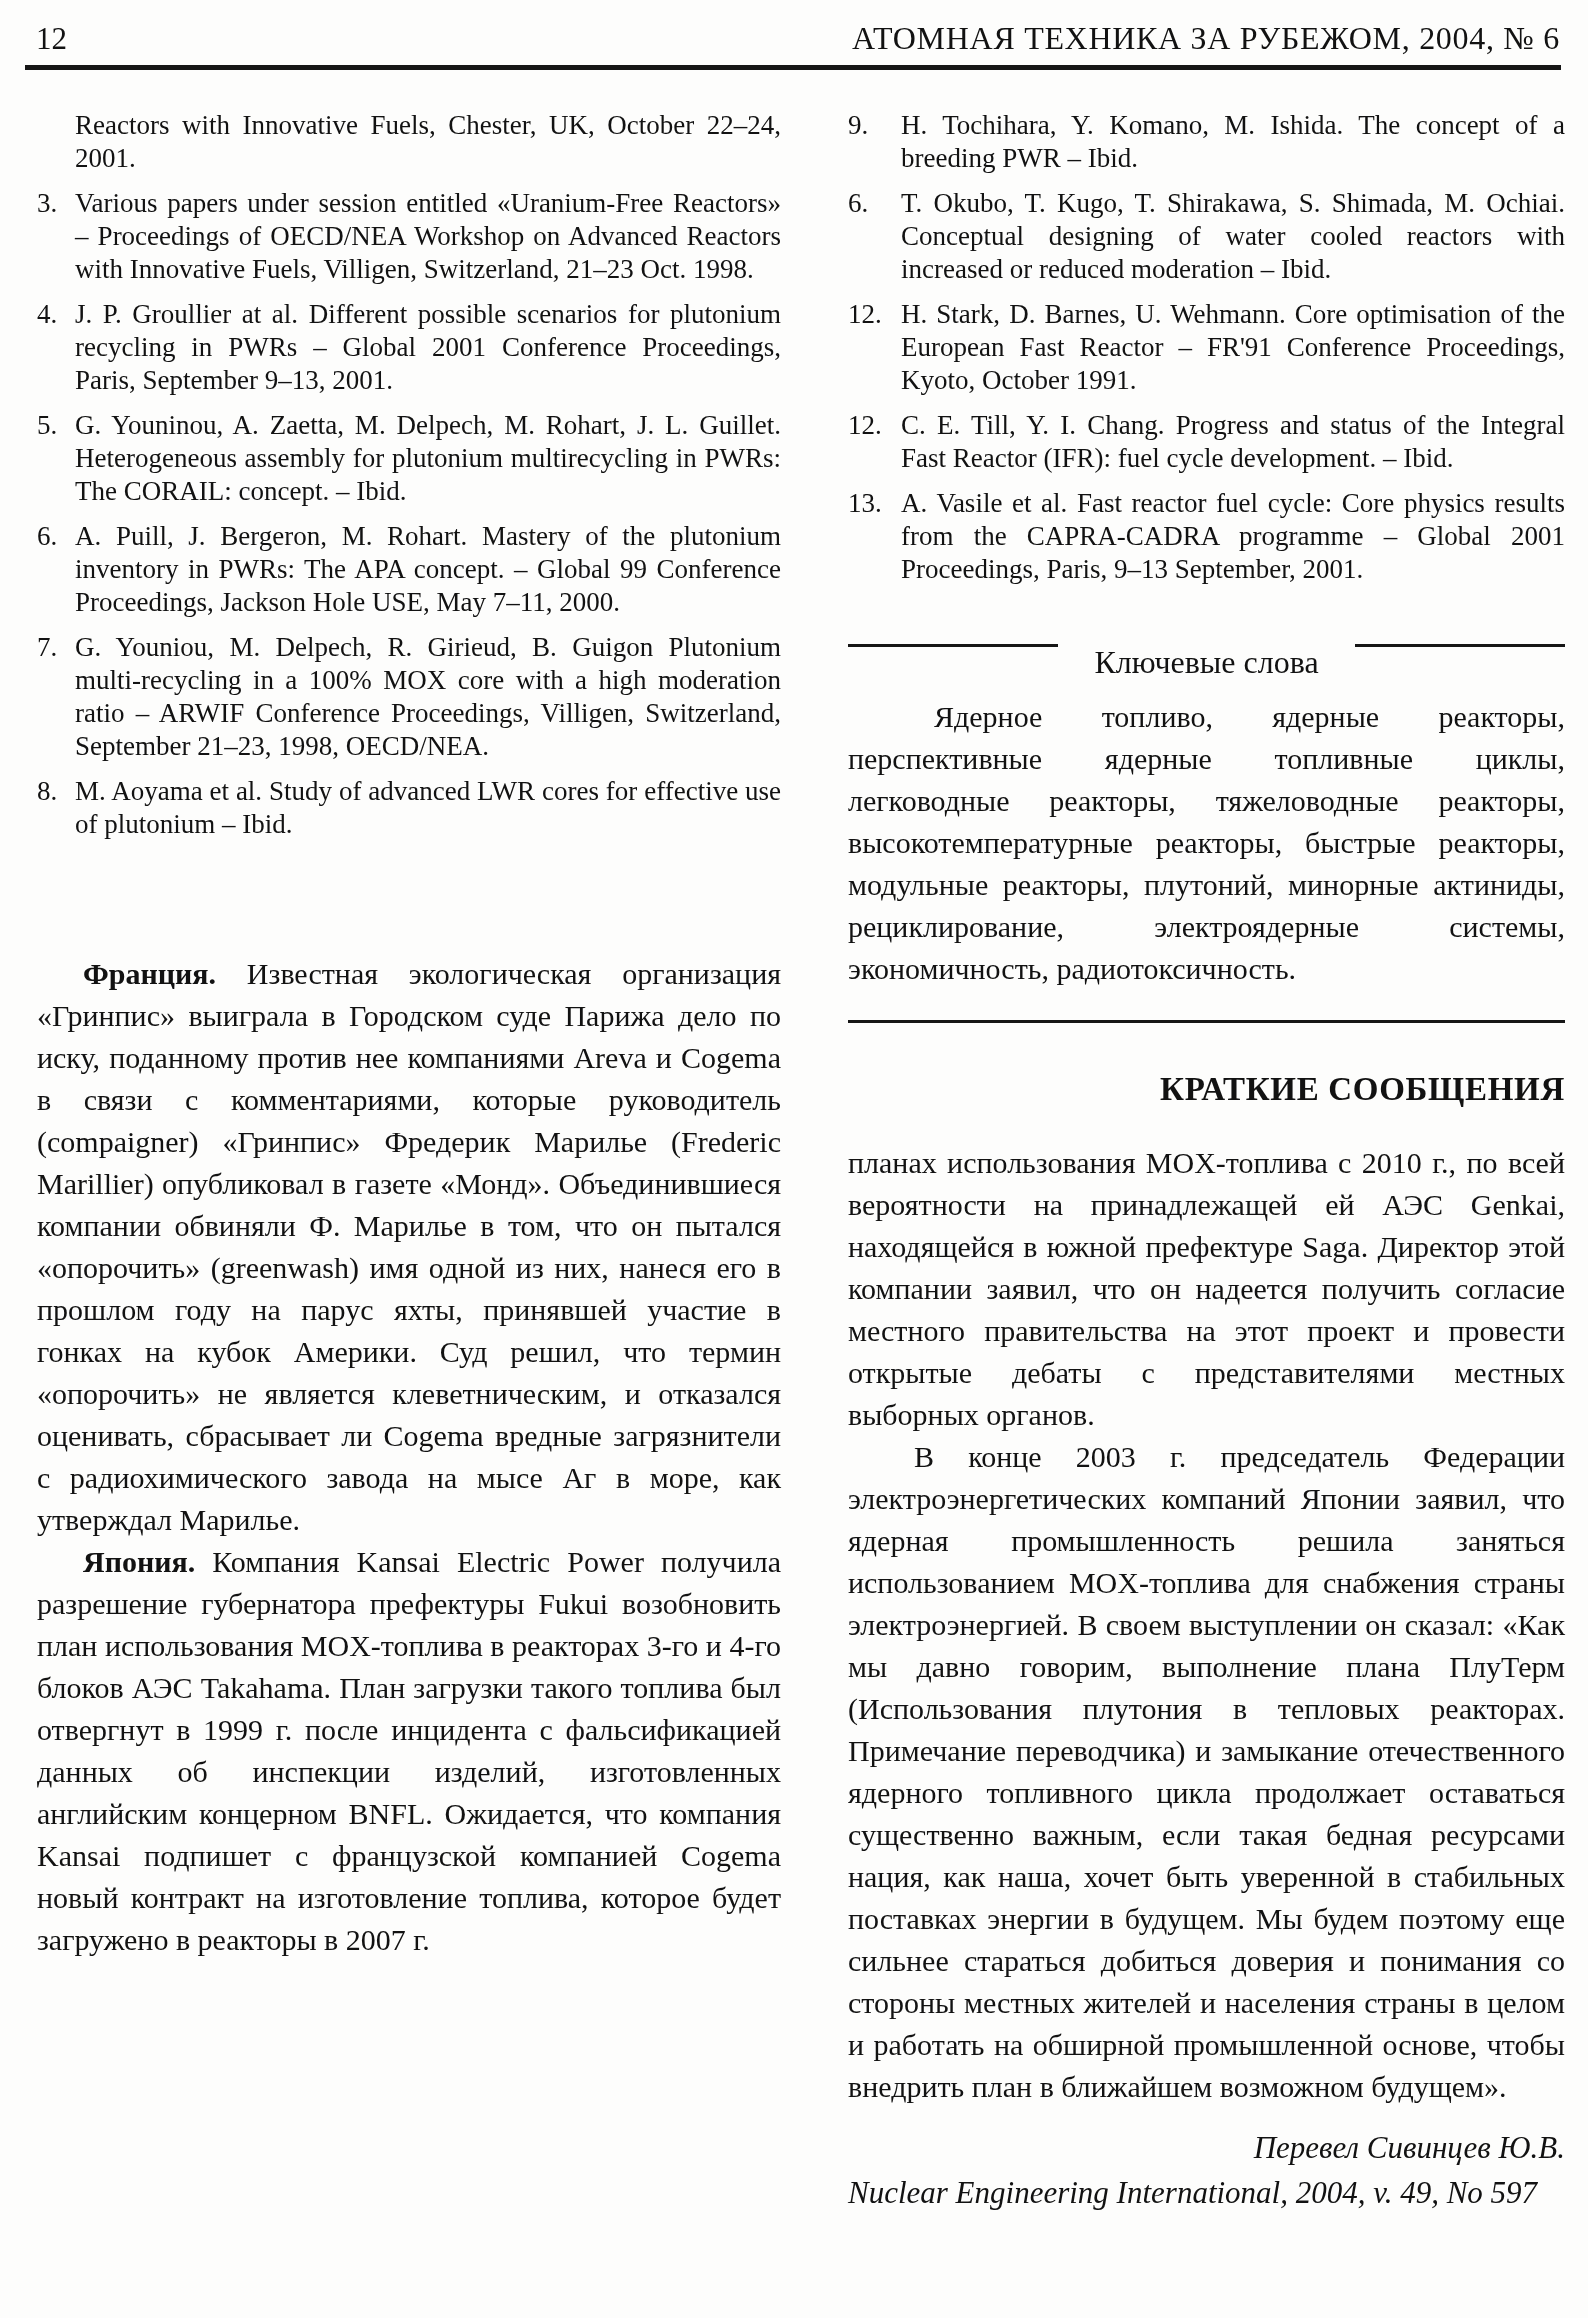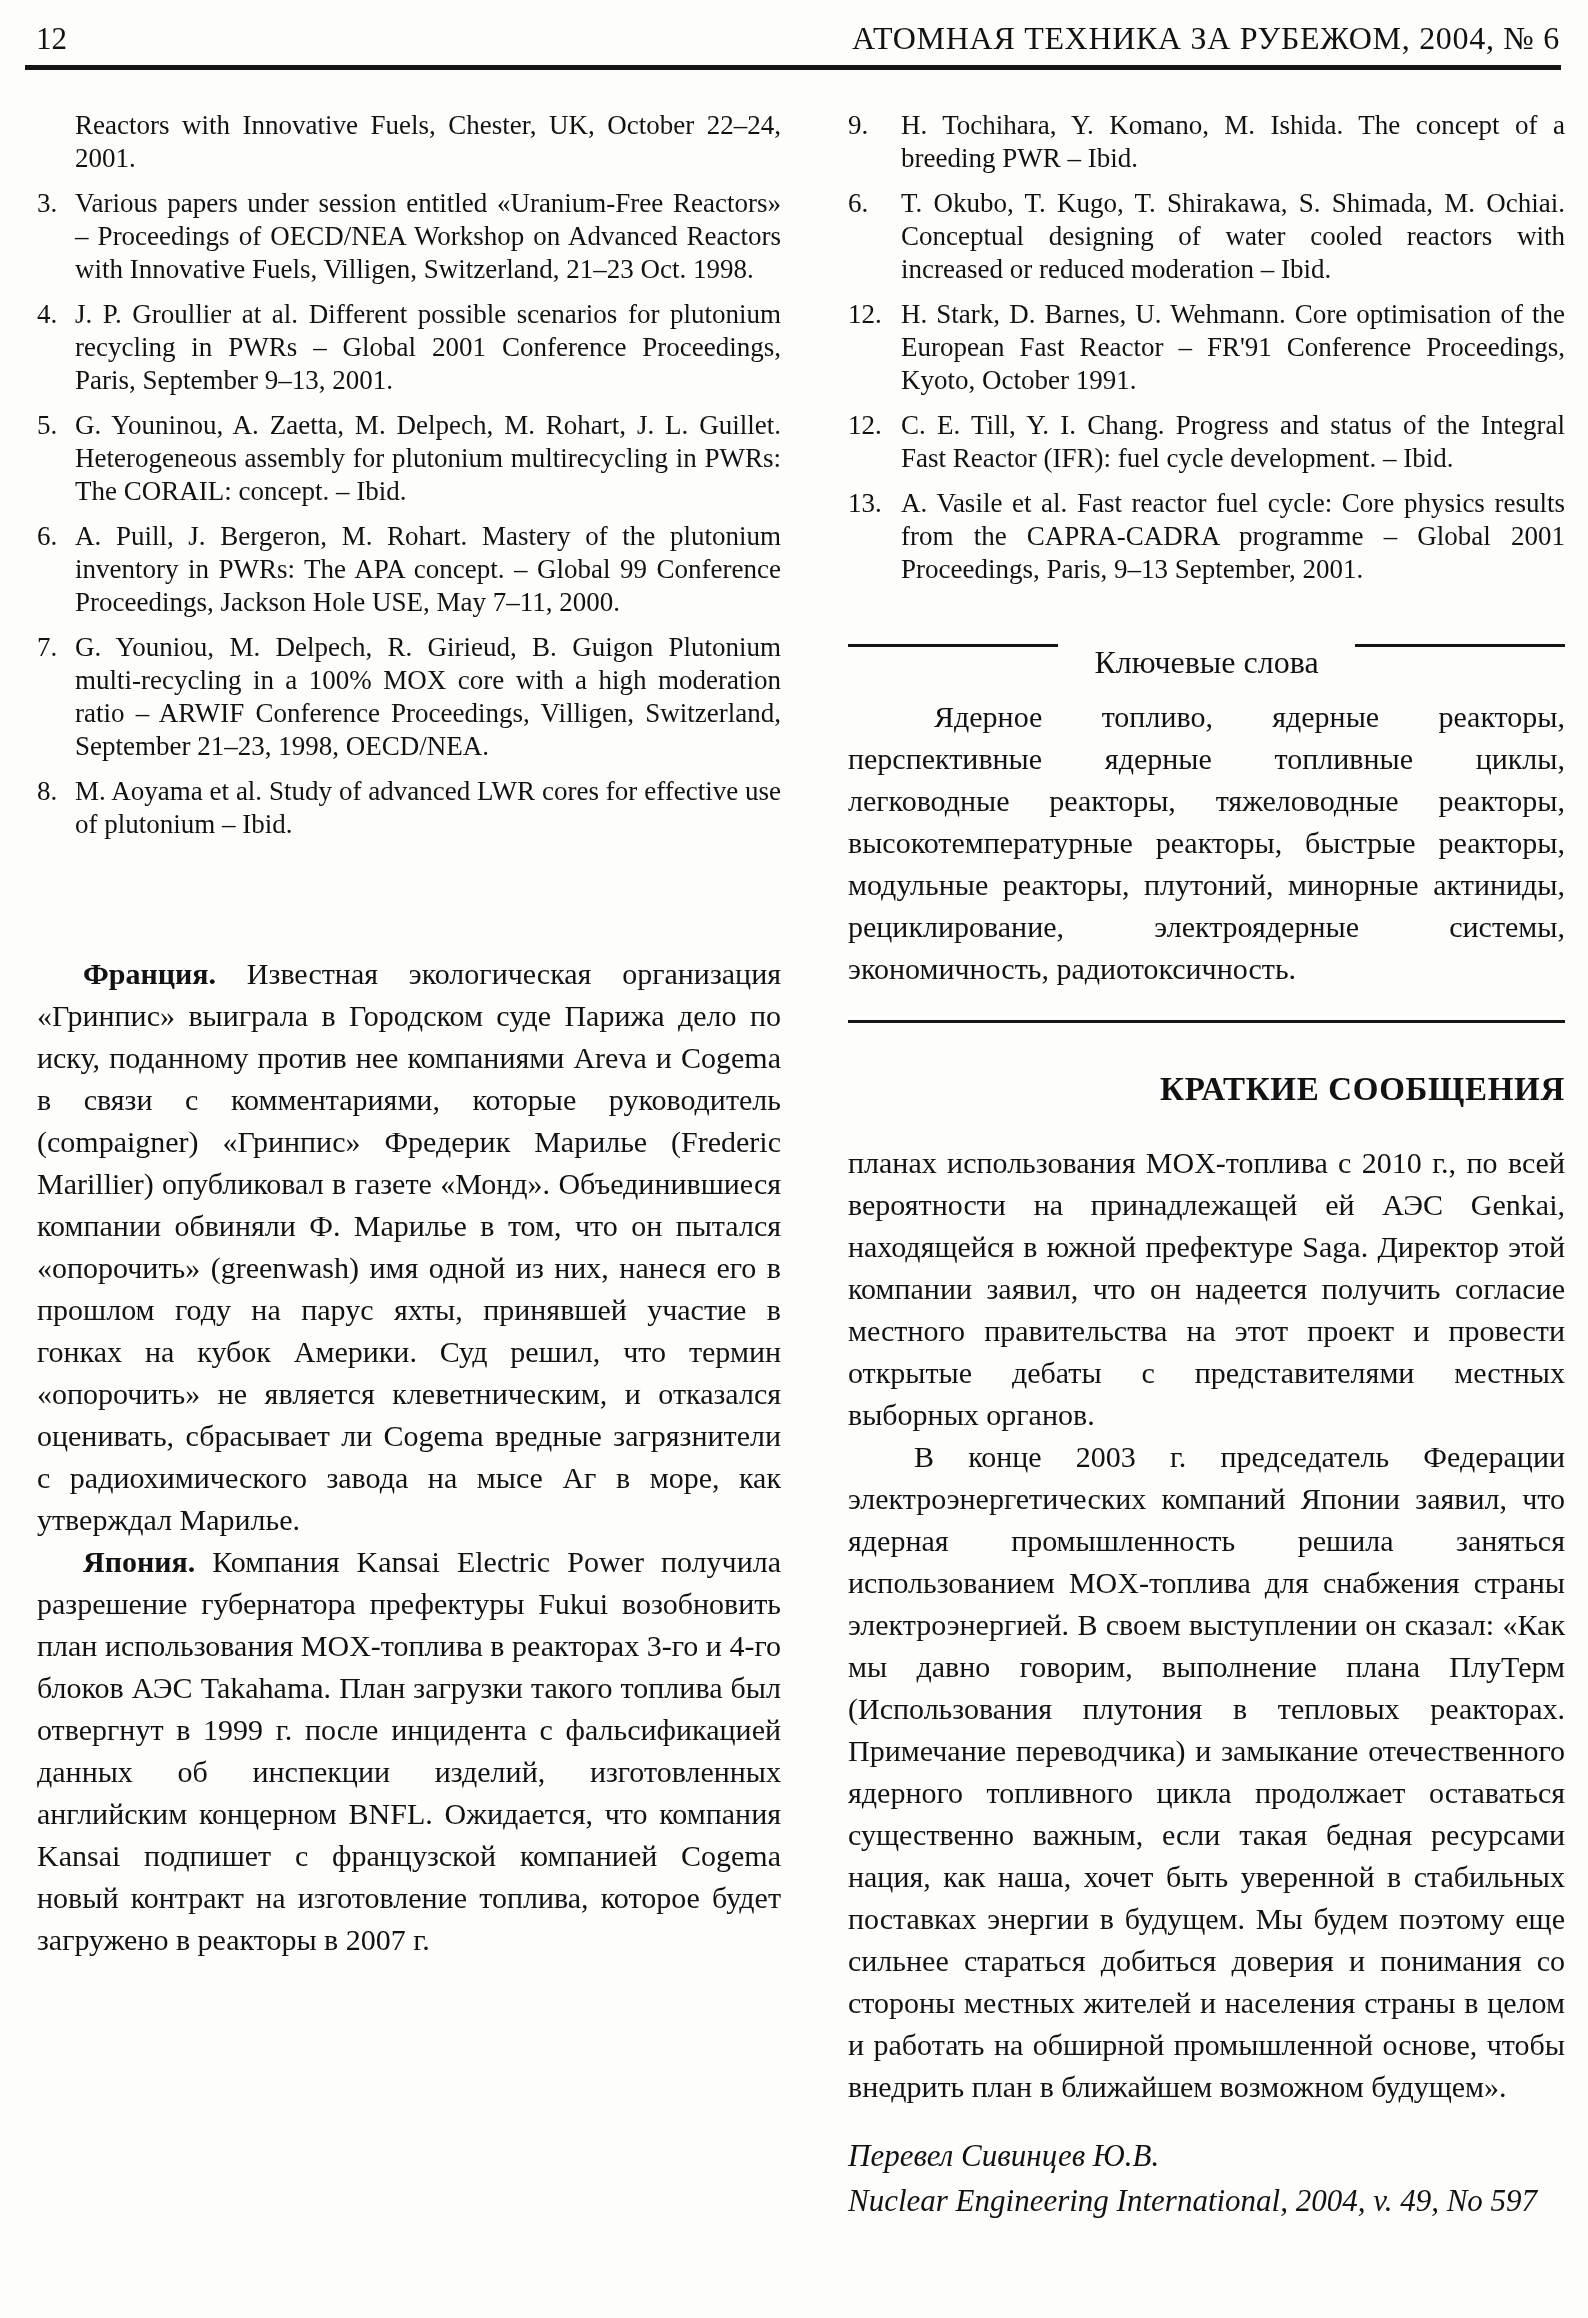--- a/index.html
+++ b/index.html
@@ -84,24 +84,24 @@
   .section-title {
     margin-top: 48px;
     font-size: 33px;
     font-weight: bold;
     letter-spacing: 0.7px;
     text-align: right;
   }
   .after-title { margin-top: 34px; }
   
   .footer-translator {
-    margin-top: 30px;
+    margin-top: 22px;
     font-size: 31px;
     font-style: italic;
-    text-align: left;
+    text-align: right;
   }
   .footer-source {
     margin-top: 9.3px;
     font-size: 31px;
     font-style: italic;
     text-align: left;
     white-space: nowrap;
   }
 </style>
 </head>

